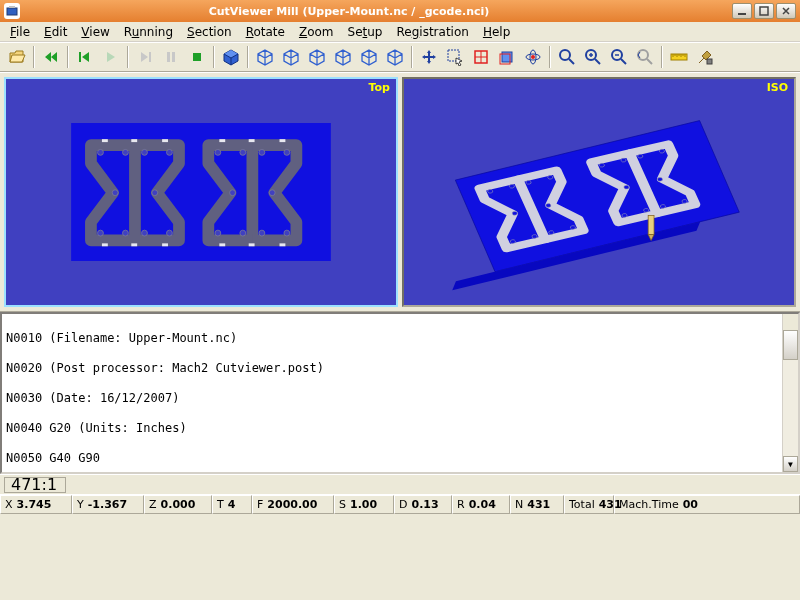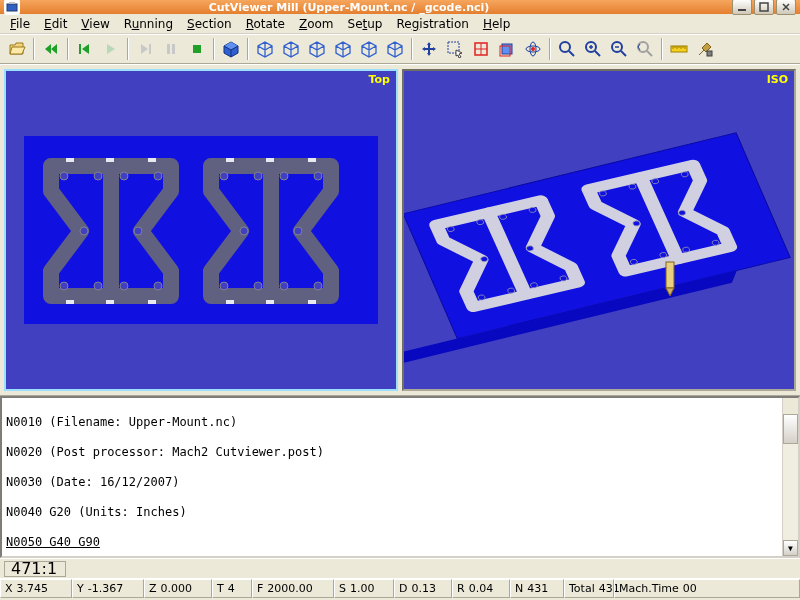--- a/index.html
+++ b/index.html
@@ -1,47 +1,47 @@
 <!DOCTYPE html>
 <html><head>
 <meta charset="utf-8">
 <style>
 * { box-sizing: border-box; margin: 0; padding: 0; }
 body { font-family: "DejaVu Sans", Arial, sans-serif; font-size: 11px; background: #ece9d8; width: 800px; height: 600px; overflow: hidden; }
-.titlebar { height: 14px; background: linear-gradient(#f5a65d,#e57f2f); display: flex; align-items: center; color: #fff; font-weight: bold; padding: 0 4px; }
+.titlebar { height: 22px; background: linear-gradient(#f5a65d,#e57f2f); display: flex; align-items: center; color: #fff; font-weight: bold; padding: 0 4px; }
 .titlebar .icon { width: 16px; height: 16px; background: #fff; border-radius: 3px; margin-right: 6px; display: flex; align-items: center; justify-content: center; }
 .titlebar .icon svg { width: 12px; height: 12px; }
 .titlebar .title { flex: 1; text-align: center; margin-left: -60px; }
 .titlebar .wbtns { display: flex; gap: 2px; }
 .titlebar .wbtn { width: 20px; height: 16px; background: linear-gradient(#fefefe,#d0c8b8); border: 1px solid #9c8f6e; border-radius: 2px; display: flex; align-items: center; justify-content: center; font-size: 10px; color: #444; cursor: pointer; }
 .menubar { height: 20px; background: #ece9d8; border-bottom: 1px solid #d4d0c8; display: flex; align-items: center; padding: 0 4px; gap: 2px; font-size: 12px; }
 .menubar .mitem { padding: 2px 6px; cursor: pointer; }
 .menubar .mitem u { text-decoration: underline; }
 .toolbar { height: 30px; background: #ece9d8; border-top: 1px solid #fff; border-bottom: 1px solid #aca899; display: flex; align-items: center; padding: 0 4px; gap: 0; }
 .toolbar .tbtn { width: 24px; height: 24px; border: 1px solid transparent; display: flex; align-items: center; justify-content: center; cursor: pointer; margin: 0 1px; }
 .toolbar .sep { width: 2px; height: 22px; border-left: 1px solid #aca899; border-right: 1px solid #fff; margin: 0 3px; }
 .toolbar svg { width: 18px; height: 18px; }
-.views { height: 332px; background: #ece9d8; border-top: 1px solid #fff; border-bottom: 1px solid #aca899; display: flex; padding: 4px; gap: 4px; }
+.views { height: 240px; background: #ece9d8; border-top: 1px solid #fff; border-bottom: 1px solid #aca899; display: flex; padding: 4px; gap: 4px; }
 .viewpane { flex: 1; background: #4040c0; border: 2px solid #aca899; border-top-color: #716f64; border-left-color: #716f64; position: relative; overflow: hidden; }
 .viewpane.active { border: 2px solid #9ce0ff; }
 .viewlabel { position: absolute; top: 2px; right: 6px; color: #ff0; font-size: 11px; font-weight: bold; }
 .viewpane svg { width: 100%; height: 100%; }
 .codepanel { height: 162px; background: #fff; border: 2px inset #d4d0c8; margin: 0 0; position: relative; font-family: "DejaVu Sans Mono","Courier New",monospace; font-size: 12px; line-height: 15px; padding: 2px 4px; overflow: hidden; white-space: pre; }
 .codepanel .scrollbar { position: absolute; right: 0; top: 0; bottom: 0; width: 16px; background: #ece9d8; border-left: 1px solid #d4d0c8; }
 .codepanel .scrollbar .sbtn { height: 16px; background: linear-gradient(#fff,#d4d0c8); border: 1px solid #aca899; display: flex; align-items: center; justify-content: center; font-size: 8px; }
 .codepanel .scrollbar .thumb { height: 30px; background: linear-gradient(#fff,#d4d0c8); border: 1px solid #aca899; margin-top: 0; }
 .codepanel .scrollbar .track { position: absolute; top: 16px; bottom: 16px; left: 0; right: 0; background: #f0ede1; }
 .codepanel .scrollbar .track .thumb { position: absolute; top: 0; left: 0; right: 0; }
 .codepanel .scrollbar .dn { position: absolute; bottom: 0; left: 0; right: 0; }
 .status1 { height: 20px; background: #ece9d8; display: flex; align-items: center; padding: 0 4px; border-top: 1px solid #fff; }
 .status1 .cell { border: 1px solid #aca899; background: #ece9d8; padding: 1px 6px; height: 16px; font-size: 16px; display: flex; align-items: center; }
 .status2 { height: 20px; background: #ece9d8; display: flex; align-items: stretch; border-top: 1px solid #fff; }
 .status2 .cell { border: 1px solid #aca899; border-top-color: #fff; border-left-color: #fff; padding: 1px 4px; font-size: 11px; display: flex; align-items: center; gap: 4px; }
 .status2 .cell .lbl { color: #000; }
-.status2 .cell .val { color: #000; }
+.status2 .cell .val { color: #000; font-weight: bold; }
 </style>
 </head>
 <body>
 
 <div class="titlebar">
   <span class="icon">
     <svg viewBox="0 0 12 12">
         <rect x="1" y="3" width="10" height="7" fill="#3060c0" stroke="#203a70"></rect>
         <rect x="3" y="1" width="6" height="2" fill="#c0c0c0"></rect>
       </svg>
@@ -325,21 +325,21 @@
       </g>
     </svg>
   </div>
 </div>
 
 <div class="codepanel">
 <span style="display: block;">N0010 (Filename: Upper-Mount.nc)</span>
 <span style="display: block;">N0020 (Post processor: Mach2 Cutviewer.post)</span>
 <span style="display: block;">N0030 (Date: 16/12/2007)</span>
 <span style="display: block;">N0040 G20 (Units: Inches)</span>
-<span style="display: block; text-decoration: underline;">N0050 G40 G90</span>
+<span style="display: block;">N0050 G40 G90</span>
 
 
 
 
   <div class="scrollbar">
     <div class="sbtn">▲</div>
     <div class="track"><div class="thumb"></div></div>
     <div class="sbtn dn">▼</div>
   </div>
 </div>

